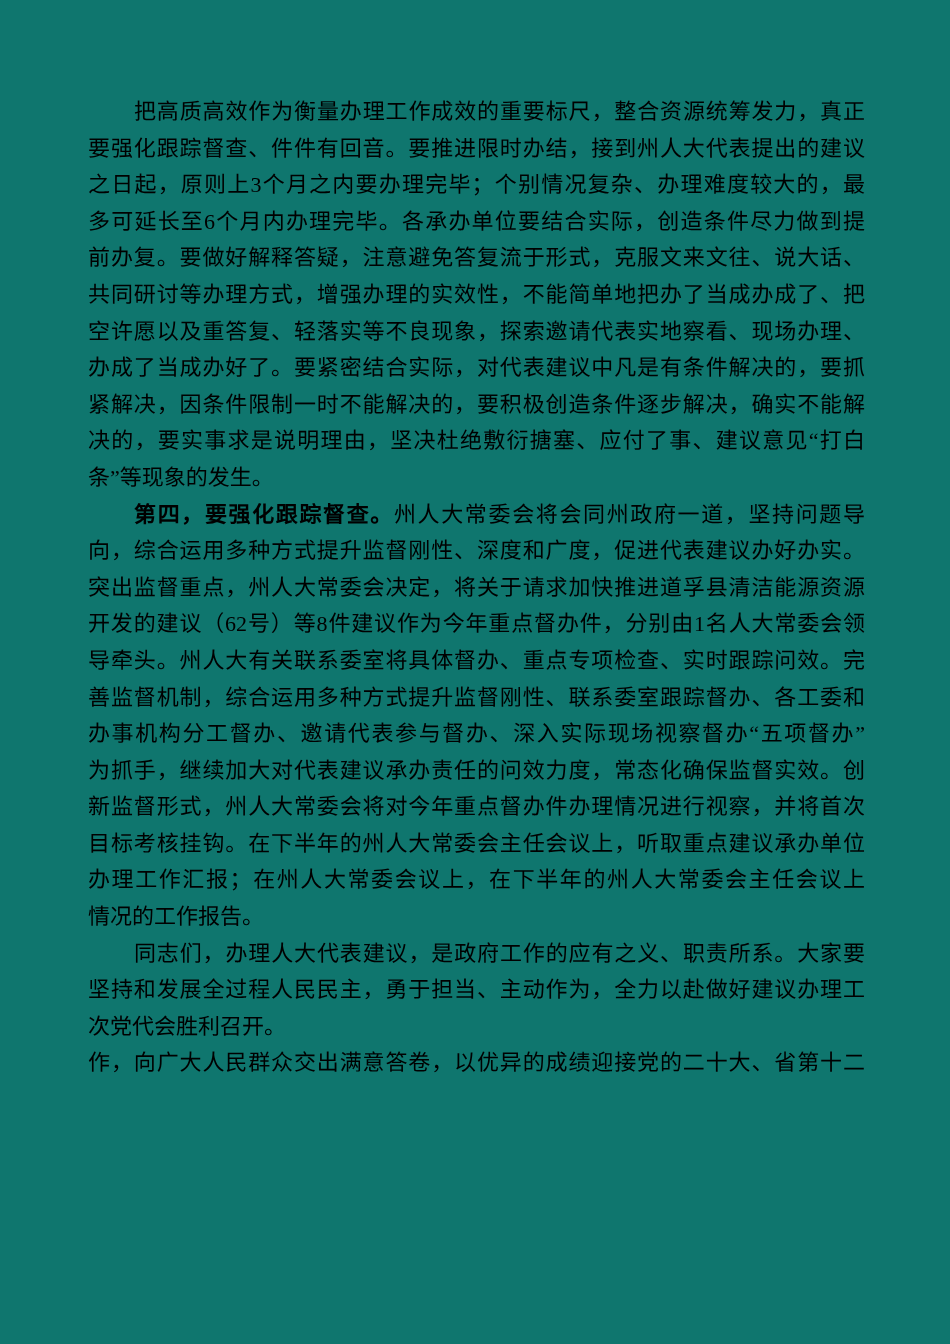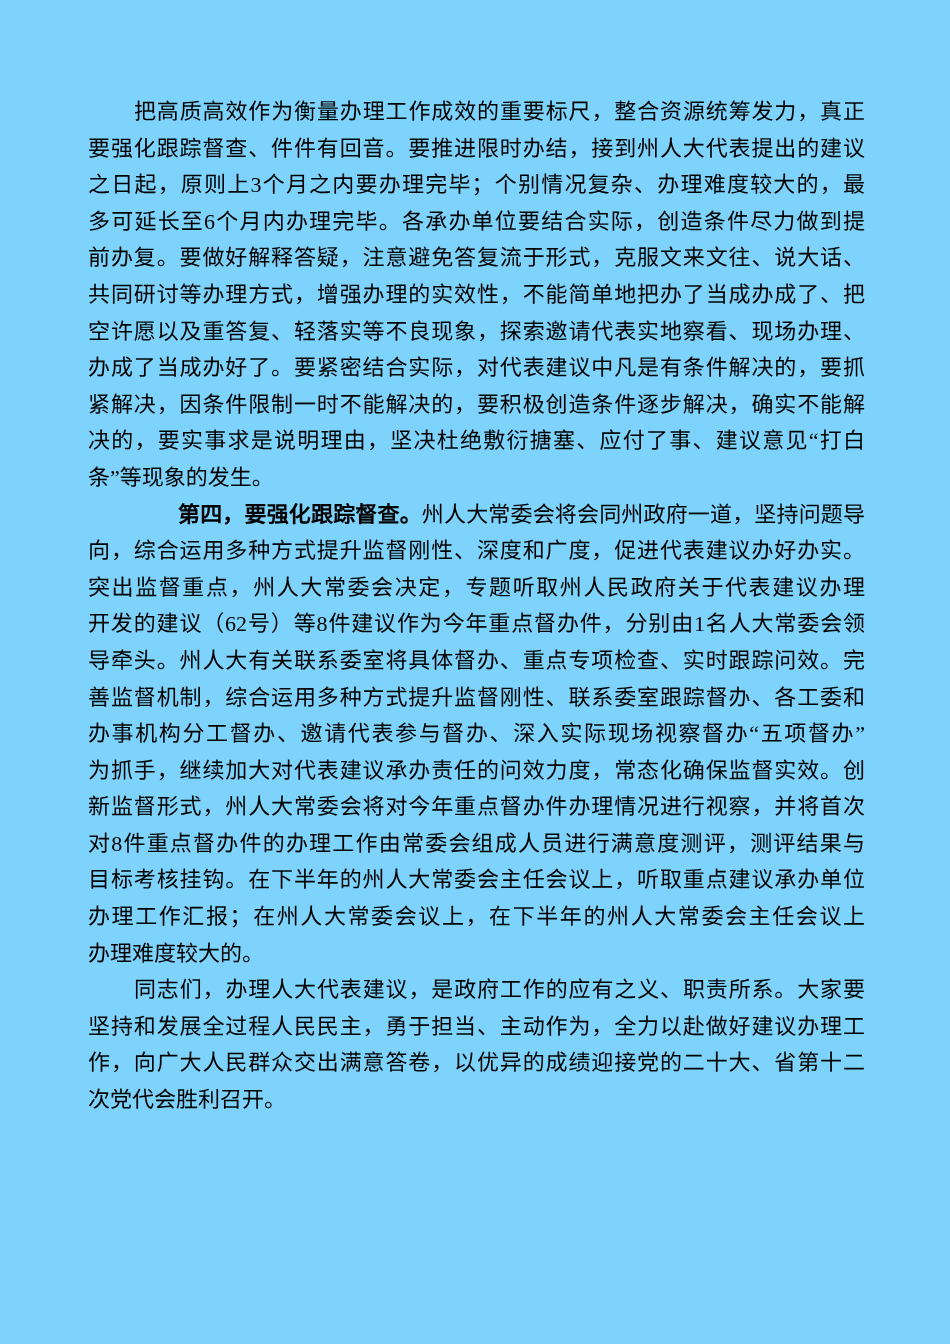--- a/index.html
+++ b/index.html
@@ -4,21 +4,21 @@
 <style>
   html, body {
     margin: 0;
     padding: 0;
     background: #ffffff;
   }
   .page {
     position: relative;
     width: 950px;
     height: 1344px;
-    background: #7dd3fc;
+    background: #0f766e;
     overflow: hidden;
   }
   .doc-body {
     position: absolute;
     left: 88px;
     top: 94px;
     width: 777px;
     font-family: "Liberation Serif", "DejaVu Serif", serif;
     font-size: 22px;
     line-height: 36.6px;
@@ -37,21 +37,20 @@
     white-space: normal;
   }
   .line.indent {
     text-indent: 46px;
   }
   .line.last {
     text-align-last: left;
   }
   .bold-lead {
     font-weight: bold;
-    margin-left: 44px;
   }
 </style>
 </head>
 <body>
 
 <div class="page">
   <div class="doc-body">
       <div class="paragraph">
         <div class="line indent">把高质高效作为衡量办理工作成效的重要标尺，整合资源统筹发力，真正</div>
         <div class="line">要强化跟踪督查、件件有回音。要推进限时办结，接到州人大代表提出的建议</div>
@@ -61,32 +60,31 @@
         <div class="line">共同研讨等办理方式，增强办理的实效性，不能简单地把办了当成办成了、把</div>
         <div class="line">空许愿以及重答复、轻落实等不良现象，探索邀请代表实地察看、现场办理、</div>
         <div class="line">办成了当成办好了。要紧密结合实际，对代表建议中凡是有条件解决的，要抓</div>
         <div class="line">紧解决，因条件限制一时不能解决的，要积极创造条件逐步解决，确实不能解</div>
         <div class="line">决的，要实事求是说明理由，坚决杜绝敷衍搪塞、应付了事、建议意见“打白</div>
         <div class="line last">条”等现象的发生。</div>
       </div>
       <div class="paragraph">
         <div class="line indent"><span class="bold-lead">第四，要强化跟踪督查。</span>州人大常委会将会同州政府一道，坚持问题导</div>
         <div class="line">向，综合运用多种方式提升监督刚性、深度和广度，促进代表建议办好办实。</div>
-        <div class="line">突出监督重点，州人大常委会决定，专题听取州人民政府关于代表建议办理</div>
+        <div class="line">突出监督重点，州人大常委会决定，将关于请求加快推进道孚县清洁能源资源</div>
         <div class="line">开发的建议（62号）等8件建议作为今年重点督办件，分别由1名人大常委会领</div>
         <div class="line">导牵头。州人大有关联系委室将具体督办、重点专项检查、实时跟踪问效。完</div>
         <div class="line">善监督机制，综合运用多种方式提升监督刚性、联系委室跟踪督办、各工委和</div>
         <div class="line">办事机构分工督办、邀请代表参与督办、深入实际现场视察督办“五项督办”</div>
         <div class="line">为抓手，继续加大对代表建议承办责任的问效力度，常态化确保监督实效。创</div>
         <div class="line">新监督形式，州人大常委会将对今年重点督办件办理情况进行视察，并将首次</div>
-        <div class="line">对8件重点督办件的办理工作由常委会组成人员进行满意度测评，测评结果与</div>
         <div class="line">目标考核挂钩。在下半年的州人大常委会主任会议上，听取重点建议承办单位</div>
         <div class="line">办理工作汇报；在州人大常委会议上，在下半年的州人大常委会主任会议上</div>
-        <div class="line last">办理难度较大的。</div>
+        <div class="line last">情况的工作报告。</div>
       </div>
       <div class="paragraph">
         <div class="line indent">同志们，办理人大代表建议，是政府工作的应有之义、职责所系。大家要</div>
         <div class="line">坚持和发展全过程人民民主，勇于担当、主动作为，全力以赴做好建议办理工</div>
+        <div class="line last">次党代会胜利召开。</div>
         <div class="line">作，向广大人民群众交出满意答卷，以优异的成绩迎接党的二十大、省第十二</div>
-        <div class="line last">次党代会胜利召开。</div>
       </div>
     </div>
 </div>
 
 </body></html>

